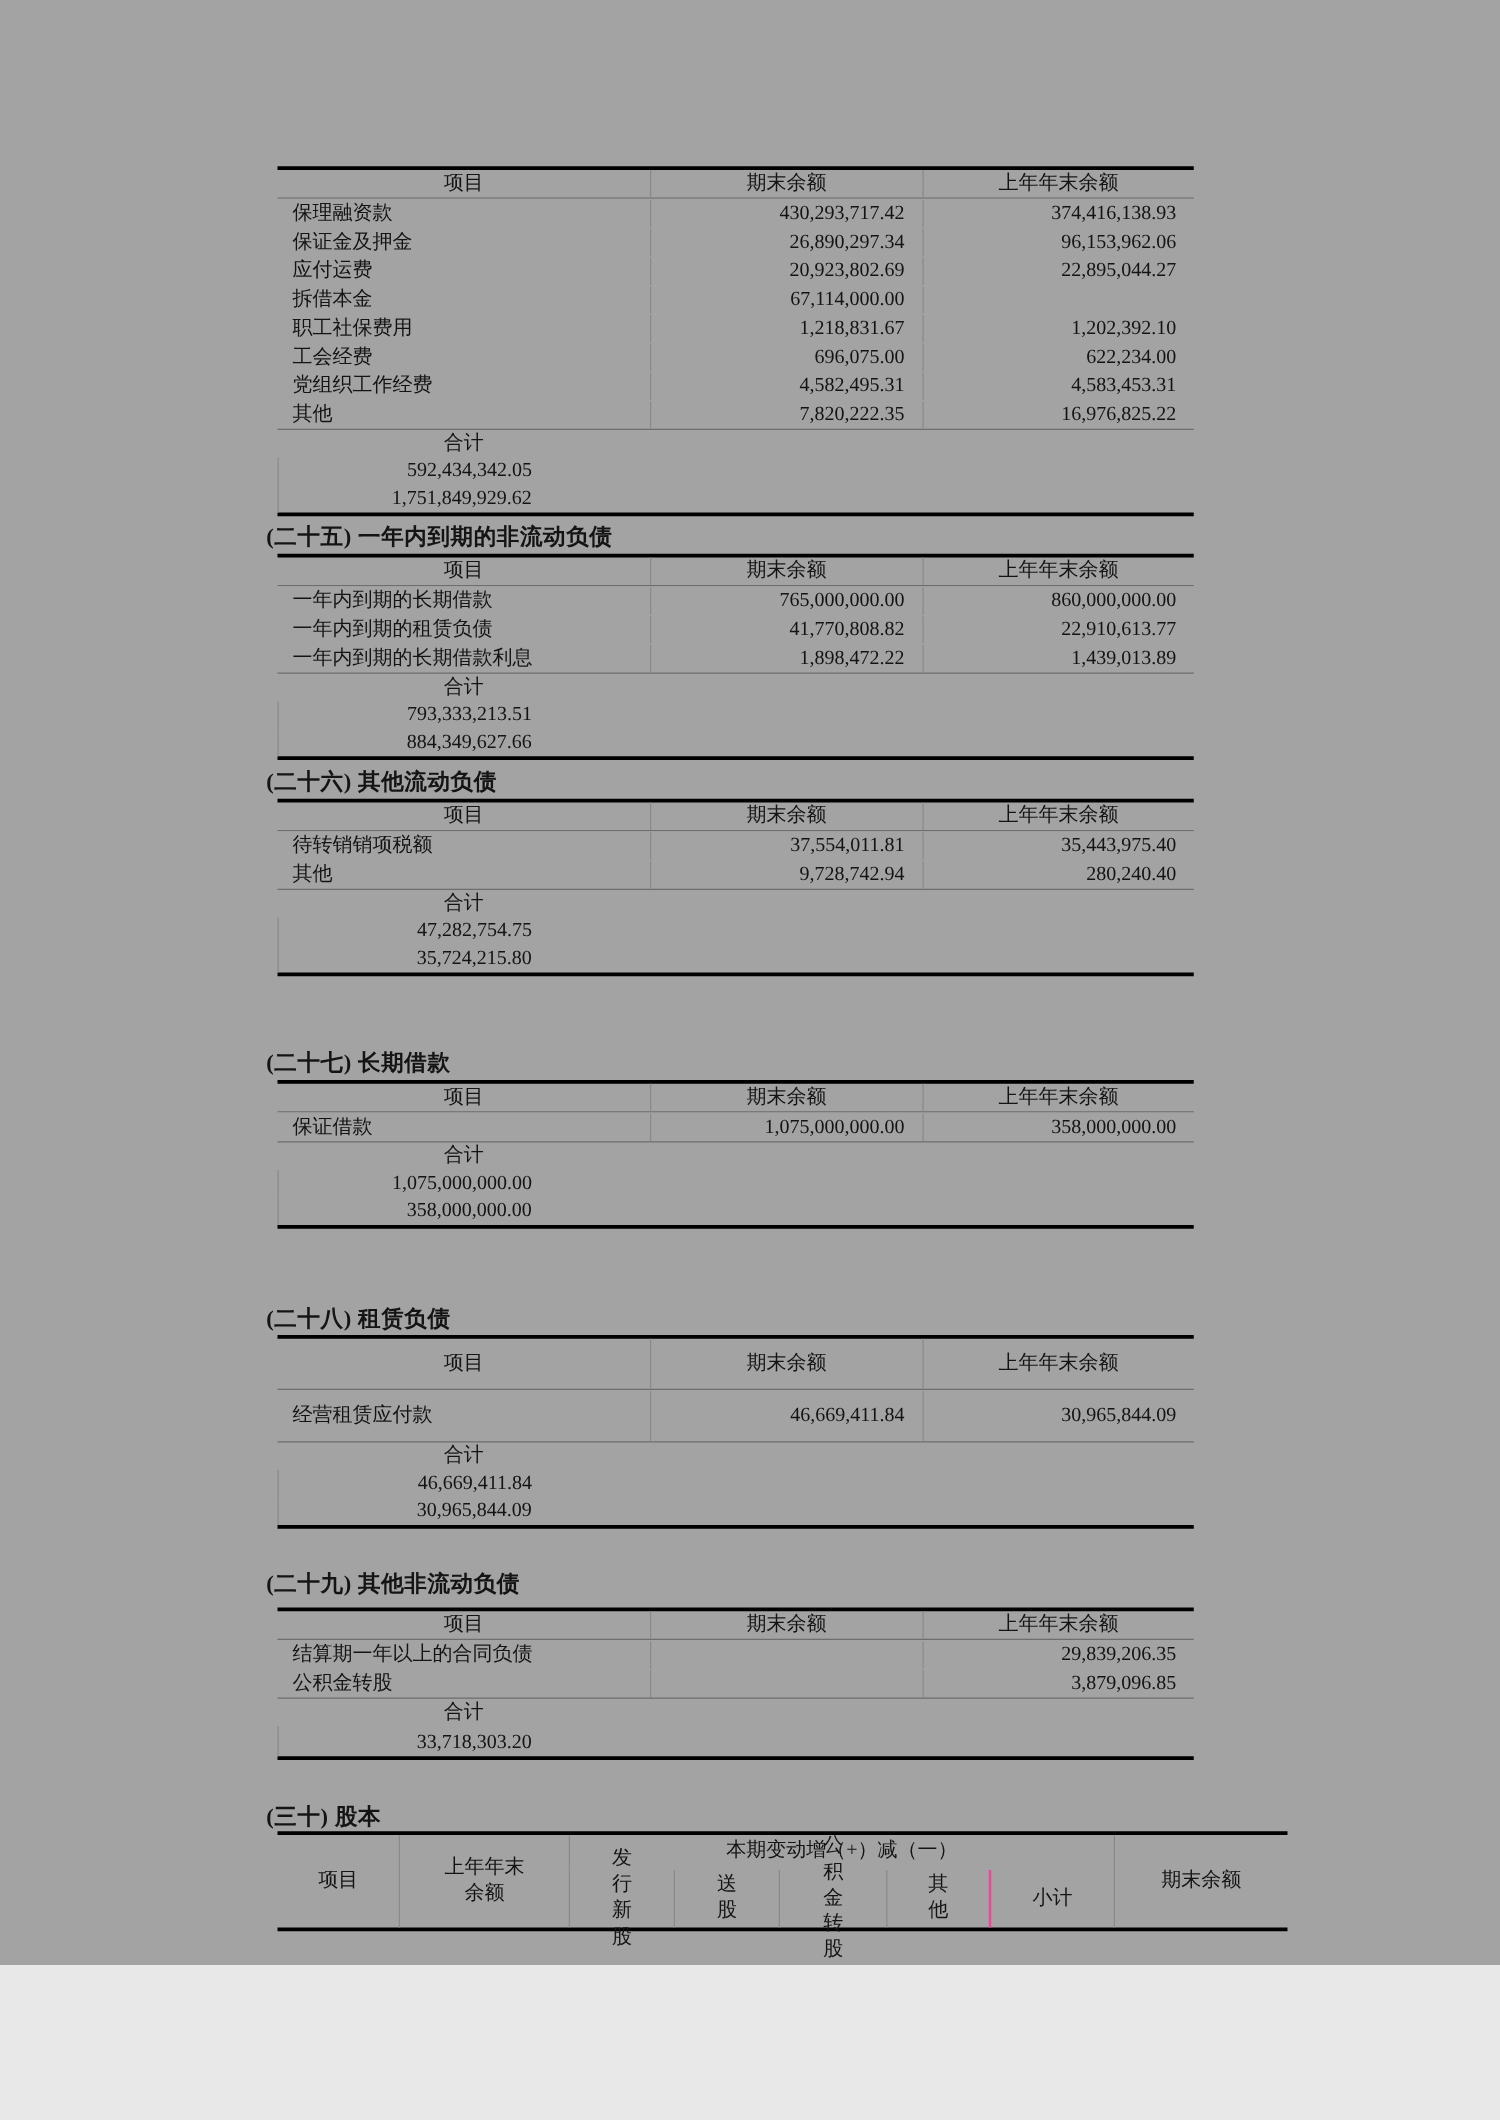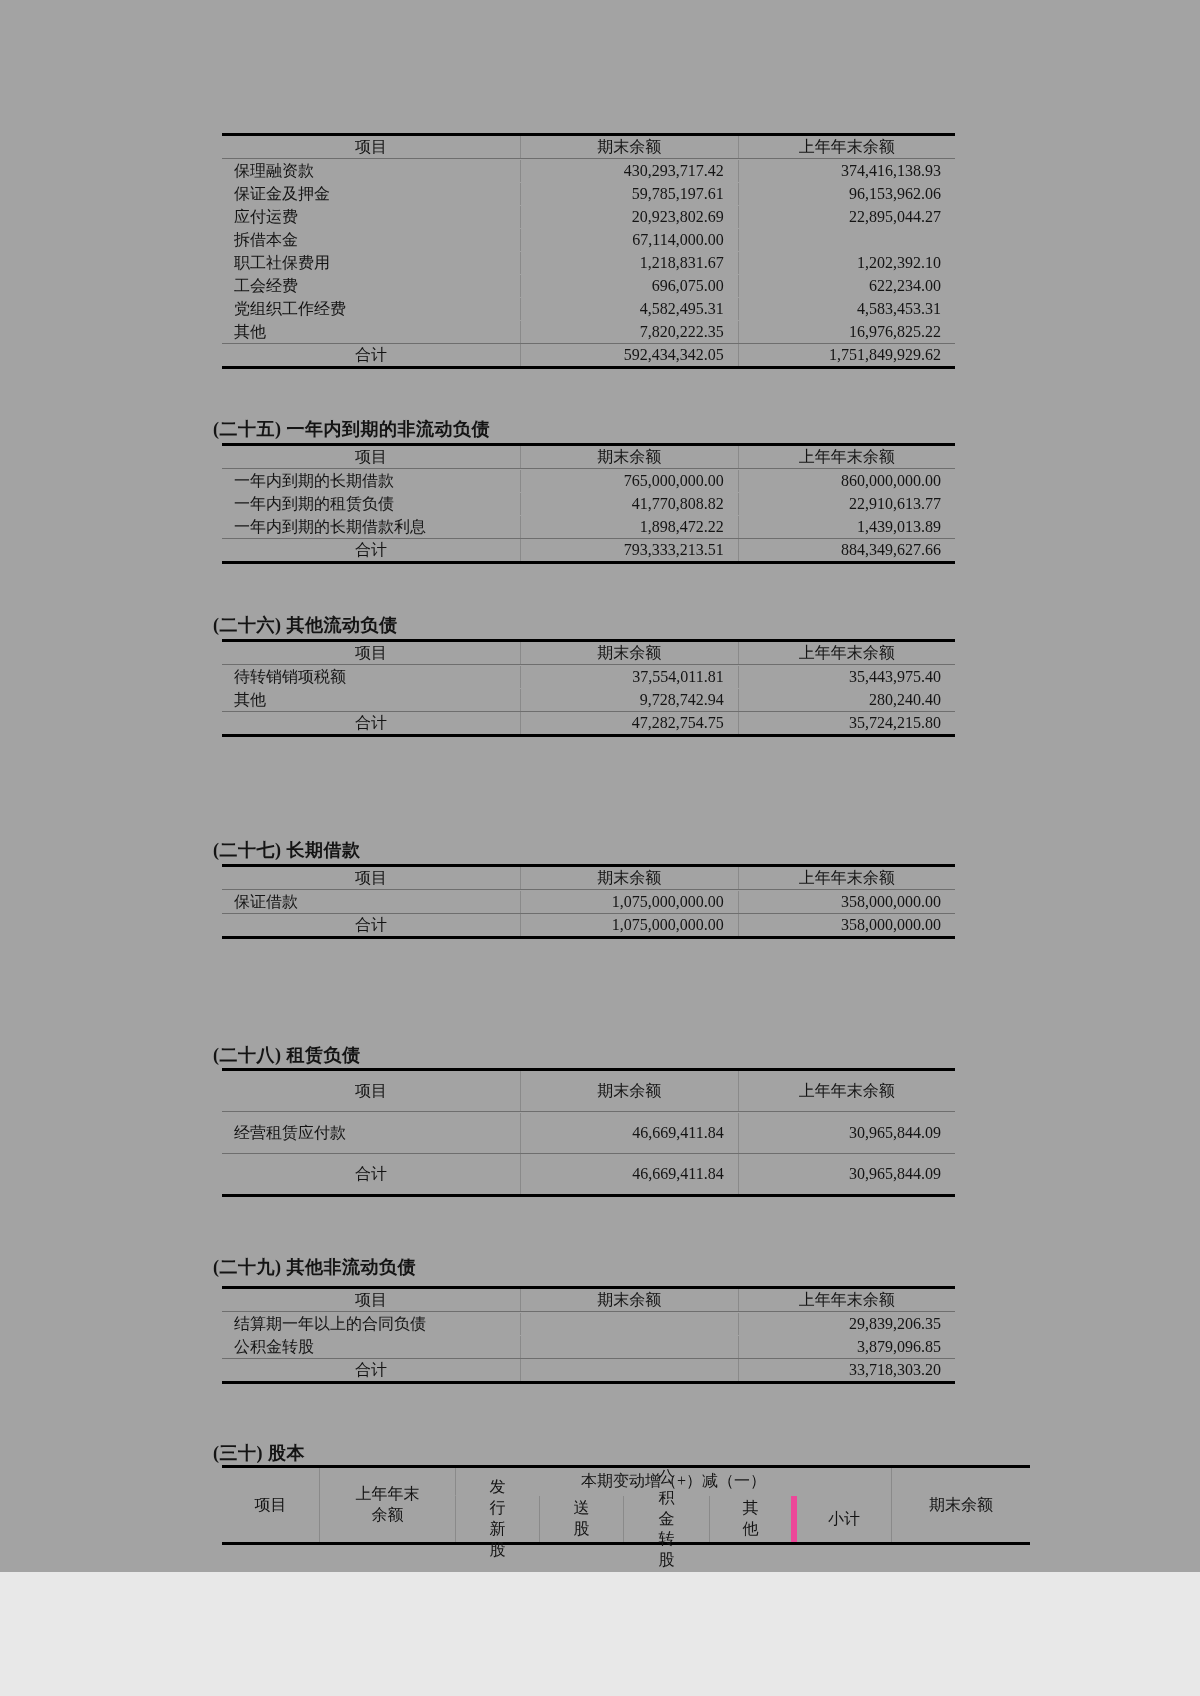--- a/index.html
+++ b/index.html
@@ -27,21 +27,21 @@
     position: absolute;
     left: 222px;
     width: 733px;
     border-top: 3px solid #000;
     border-bottom: 3px solid #000;
   }
   .trow { display: flex; align-items: stretch; min-height: 22px; }
   .stable.tall .trow { min-height: 41px; }
   .trow + .trow { border-top: 1px solid #a3a3a3; }
   .trow.header { border-bottom: 1px solid #6e6e6e; }
-  .trow.total { border-top: 1px solid #6e6e6e; }
+  .trow.total { border-top: 1px solid #6e6e6e; flex-direction: column; }
   .tcell {
     display: flex;
     align-items: center;
     font-size: 16px;
     line-height: 1.25;
     padding-top: 1px;
     padding-bottom: 1px;
   }
   .c1 { width: 40.65%; }
   .c2 { width: 29.70%; border-left: 1px solid #8a8a8a; }
@@ -69,42 +69,42 @@
     line-height: 1.3;
     padding: 2px 28px;
   }
   .sh-item  { grid-column: 1; grid-row: 1 / 3; }
   .sh-prev  { grid-column: 2; grid-row: 1 / 3; border-left: 1px solid #8a8a8a; }
   .sh-group { grid-column: 3 / 8; grid-row: 1; border-left: 1px solid #8a8a8a; border-bottom: 1px solid #a3a3a3; }
   .sh-sub1  { grid-column: 3; grid-row: 2; border-left: 1px solid #8a8a8a; }
   .sh-sub2  { grid-column: 4; grid-row: 2; border-left: 1px solid #8a8a8a; }
   .sh-sub3  { grid-column: 5; grid-row: 2; border-left: 1px solid #8a8a8a; }
   .sh-sub4  { grid-column: 6; grid-row: 2; border-left: 1px solid #8a8a8a; }
-  .sh-sub5  { grid-column: 7; grid-row: 2; border-left: 6px solid #ec4899; }
+  .sh-sub5  { grid-column: 7; grid-row: 2; border-left: 2px solid #ec4899; }
   .sh-end   { grid-column: 8; grid-row: 1 / 3; border-left: 1px solid #8a8a8a; }
 </style>
 </head>
 <body>
 
 <div class="page">
 
   <div class="stable" style="top:133px">
       <div class="trow header">
         <div class="tcell c1 center">项目</div>
         <div class="tcell c2 center">期末余额</div>
         <div class="tcell c3 center">上年年末余额</div>
       </div>
       <div class="trow">
         <div class="tcell c1 label">保理融资款</div>
         <div class="tcell c2 num">430,293,717.42</div>
         <div class="tcell c3 num">374,416,138.93</div>
       </div>
       <div class="trow">
         <div class="tcell c1 label">保证金及押金</div>
-        <div class="tcell c2 num">59,785,197.61</div>
+        <div class="tcell c2 num">26,890,297.34</div>
         <div class="tcell c3 num">96,153,962.06</div>
       </div>
       <div class="trow">
         <div class="tcell c1 label">应付运费</div>
         <div class="tcell c2 num">20,923,802.69</div>
         <div class="tcell c3 num">22,895,044.27</div>
       </div>
       <div class="trow">
         <div class="tcell c1 label">拆借本金</div>
         <div class="tcell c2 num">67,114,000.00</div>

